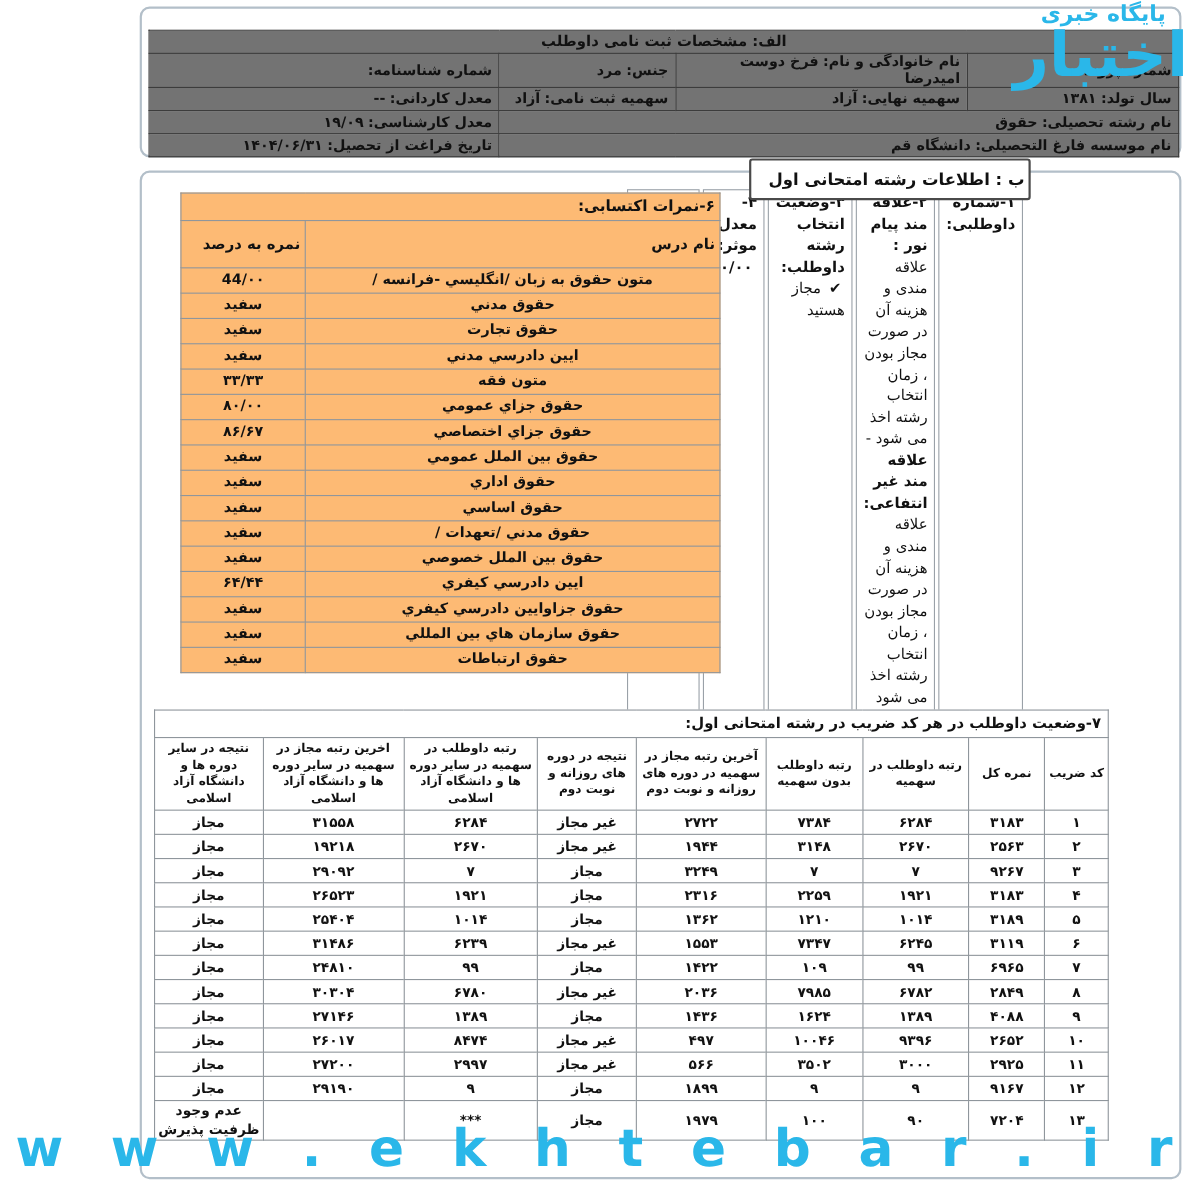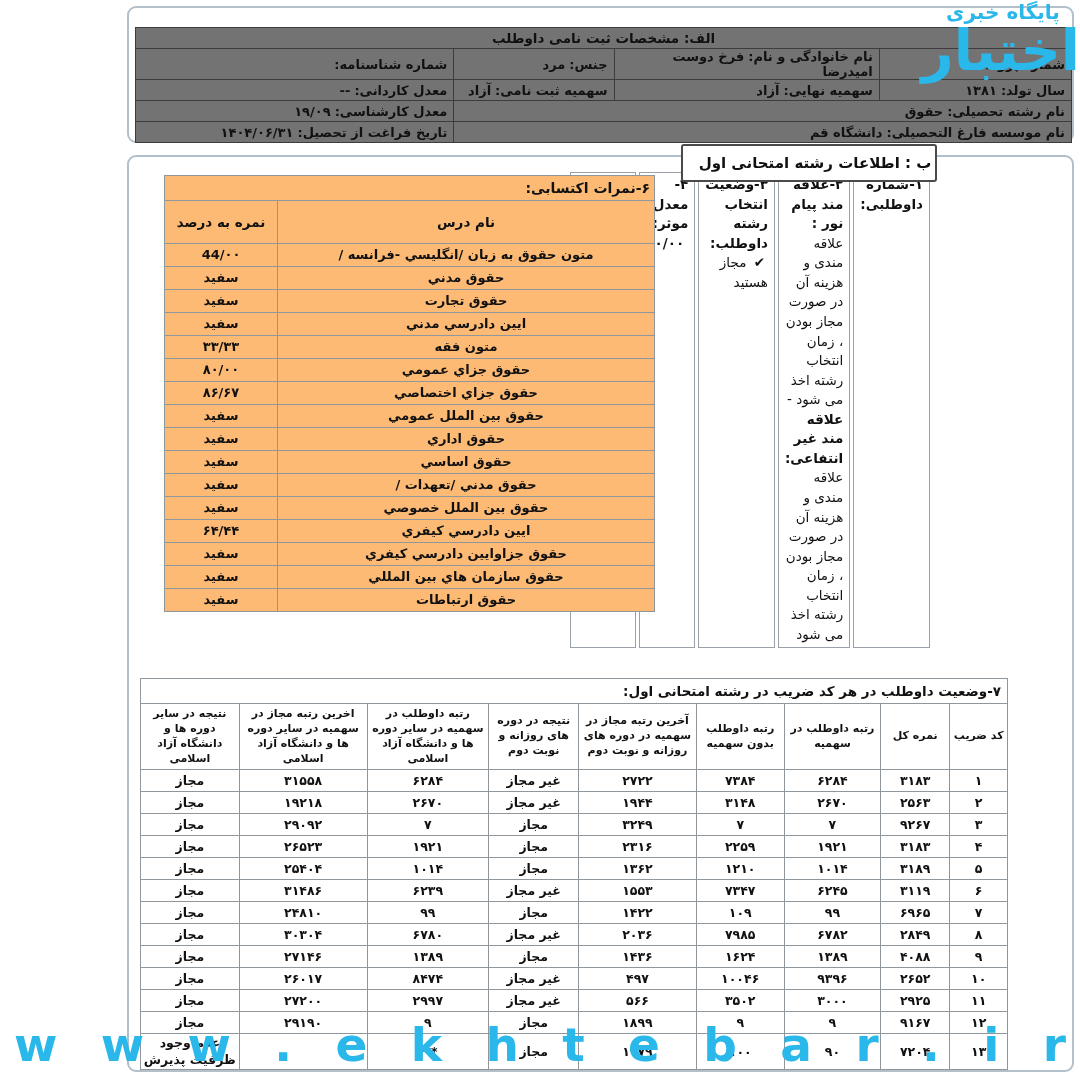--- a/index.html
+++ b/index.html
@@ -30,27 +30,27 @@
     display:flex;gap:3px;}
   .info-box{border:1.5px solid #9aa1a8;background:#fff;padding:2px 6px;font-size:13.5px;line-height:1.45;}
   .info-box .plain{font-weight:normal;}
   .check{font-weight:bold;margin:0 3px;}
 
   
   .scores-table{position:absolute;left:140px;top:175px;width:490px;z-index:1;background:#fdba74;
     border-collapse:collapse;table-layout:fixed;font-weight:bold;margin-left:24px;}
   .scores-table td,.scores-table th{border:1px solid #8f969c;padding:1px 4px;vertical-align:middle;}
   .scores-table .t-row td{text-align:right;font-size:14px;height:22px;}
-  .scores-table th{font-size:13.5px;text-align:center;}
+  .scores-table th{font-size:13.5px;text-align:right;}
   .scores-table th.h-course{height:40px;}
   .scores-table tbody td{height:20px;font-size:13px;text-align:center;line-height:1.25;}
 
   
   .coef-table{position:absolute;left:140px;top:645px;width:868px;z-index:1;background:#fff;
-    border-collapse:collapse;table-layout:fixed;font-weight:bold;margin-top:33px;}
+    border-collapse:collapse;table-layout:fixed;font-weight:bold;}
   .coef-table td,.coef-table th{border:1px solid #8f969c;vertical-align:middle;}
   .coef-table .t-row td{text-align:right;font-size:13.5px;height:22px;padding:1px 6px;}
   .coef-table th{font-size:11px;line-height:1.35;padding:3px 2px;text-align:center;}
   .coef-table tbody td{height:19px;font-size:12.5px;text-align:center;padding:1px 2px;line-height:1.3;}
 
   
   .logo{position:absolute;top:0;right:0;width:154px;z-index:5;text-align:center;}
   .logo-tagline{font-size:20px;font-weight:bold;line-height:1.2;}
   .logo-name{font-size:56px;font-weight:bold;line-height:0.95;letter-spacing:-2px;}
   .watermark{position:absolute;left:0;right:0;bottom:0;z-index:6;padding:0 14px;

